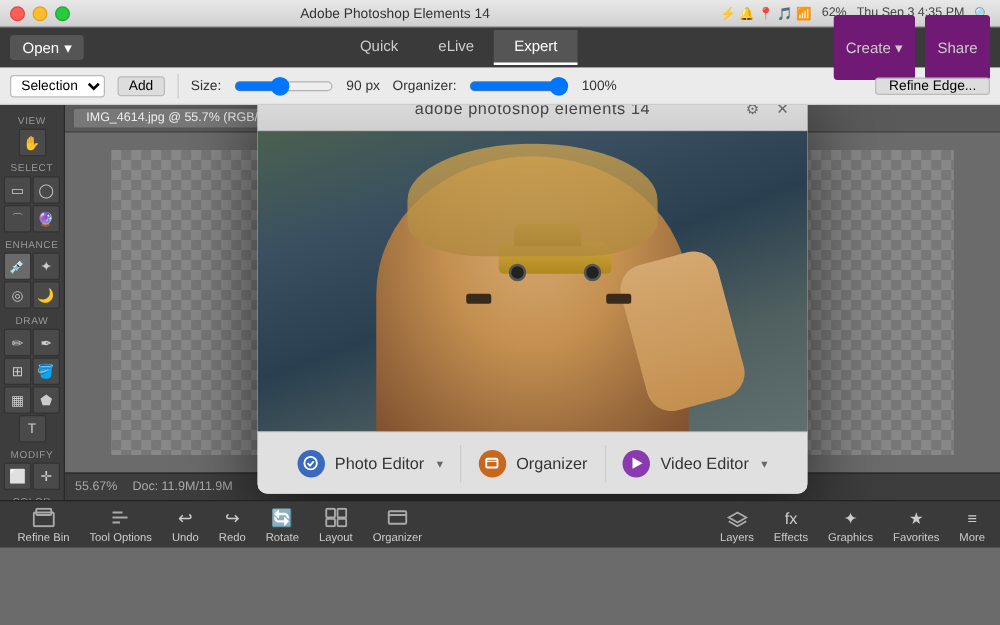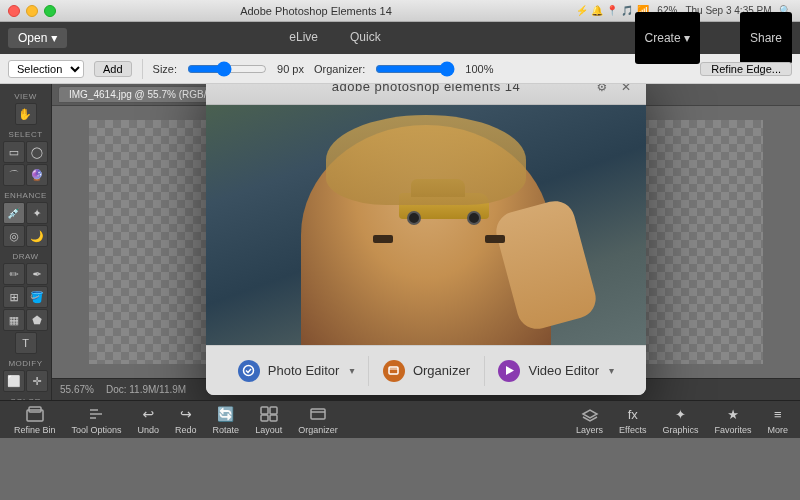--- a/index.html
+++ b/index.html
@@ -60,27 +60,26 @@
       border-bottom: 2px solid transparent;
     }
     .mode-tab.active {
       color: #fff;
       border-bottom: 2px solid #fff;
       background: #555;
     }
     .menu-bar-right { display: flex; align-items: center; gap: 8px; }
     .create-btn, .share-btn {
       padding: 19px 10px;
-      background: #000000;
+      background: #701a75;
       color: #ccc;
       border: none;
       border-radius: 3px;
       font-size: 12px;
       cursor: pointer;
-      margin-left: 32px;
     }
 
     
     .workspace {
       display: flex;
       height: calc(500px - 22px - 32px - 30px - 38px);
     }
 
     
     .left-toolbar {
@@ -359,22 +358,23 @@
 </div>
 
 <div class="menu-bar">
   <div class="menu-bar-left">
     <button class="menu-open-btn">
       <span>Open</span>
       <span>▾</span>
     </button>
   </div>
   <div class="menu-bar-center">
+    <div class="mode-tab">Quick</div>
     <div class="mode-tab">eLive</div>
-    <div class="mode-tab">Quick</div>
+    <div class="mode-tab active">Expert</div>
   </div>
   <div class="menu-bar-right">
     <button class="create-btn">
       <span>Create</span> ▾
     </button>
     <button class="share-btn">
       <span>Share</span>
     </button>
   </div>
 </div>

